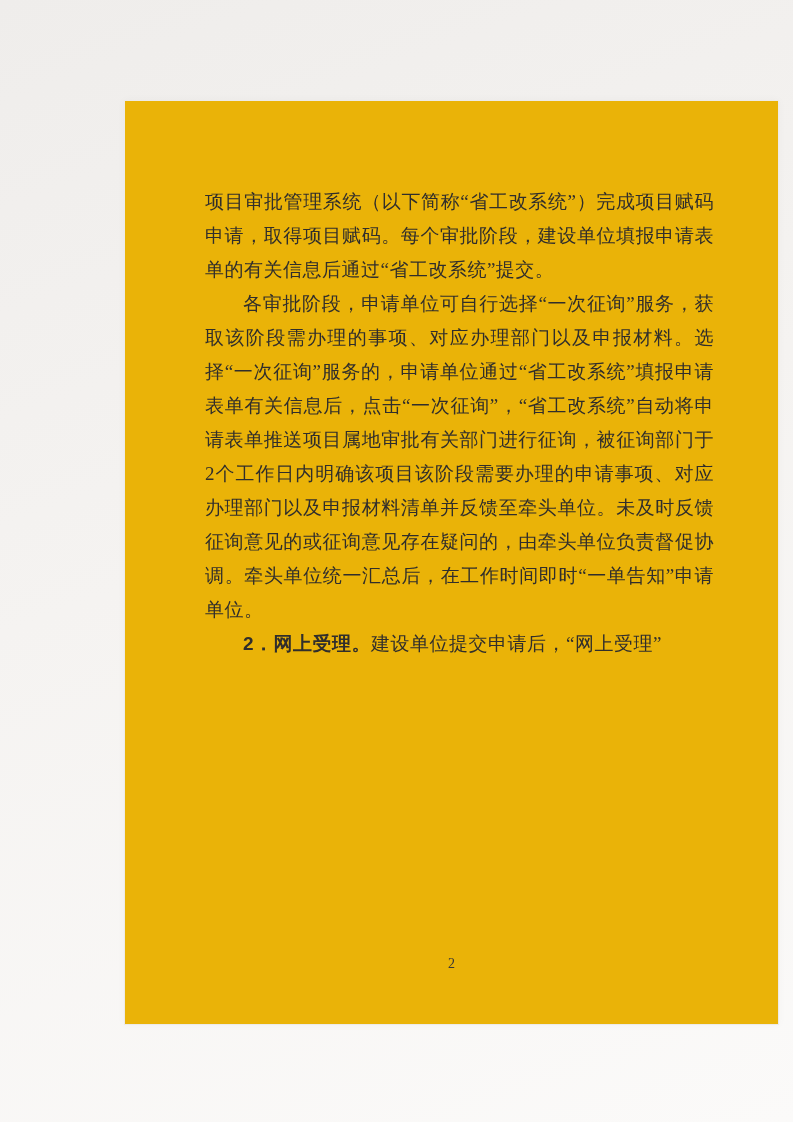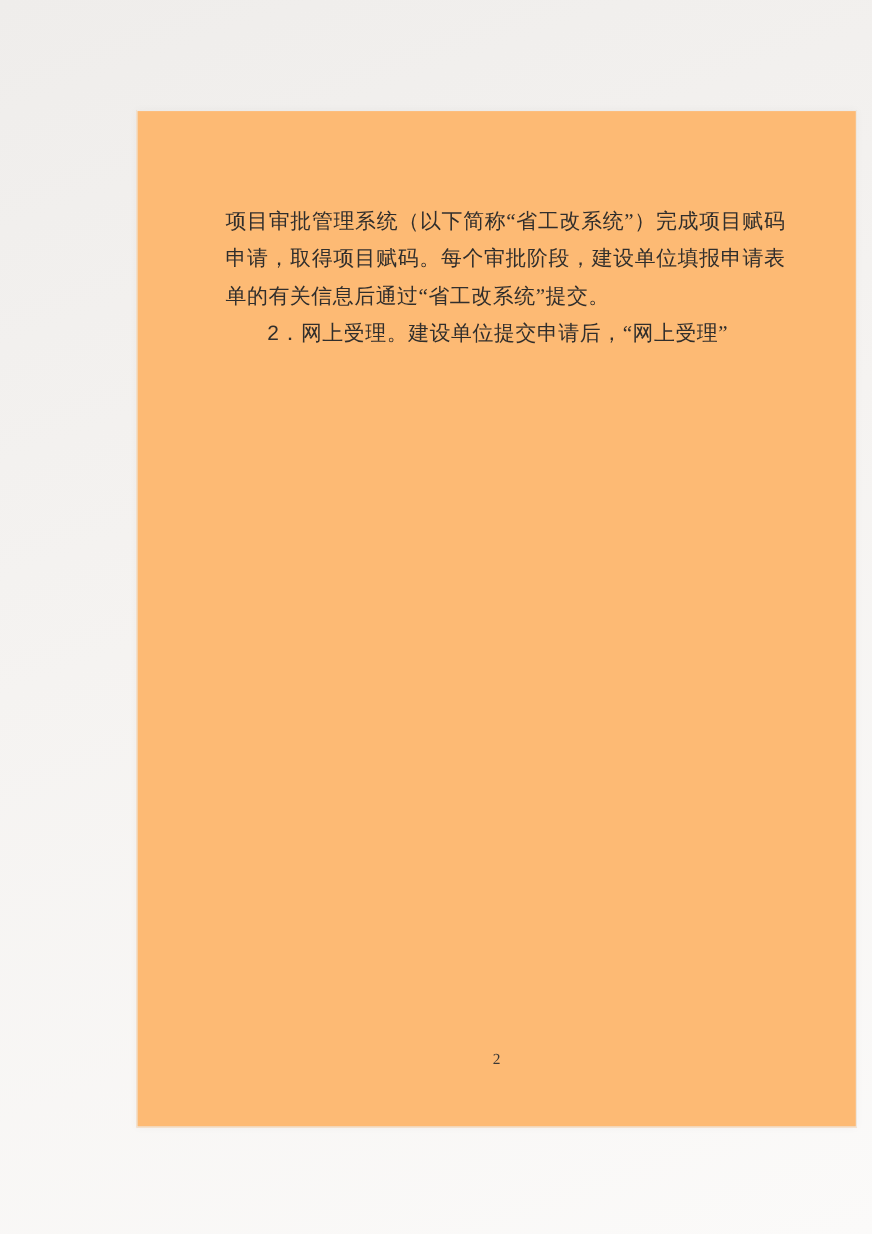--- a/index.html
+++ b/index.html
@@ -13,21 +13,21 @@
     background: linear-gradient(160deg, #efedeb 0%, #f5f3f1 45%, #fbfaf9 100%);
     overflow: hidden;
     font-family: "Liberation Serif", "DejaVu Serif", serif;
   }
   .page {
     position: absolute;
     left: 124px;
     top: 100px;
     width: 655px;
     height: 925px;
-    background: #fdba74;
+    background: #eab308;
     border: 1px solid #edebe8;
     box-shadow: 0 0 8px rgba(0,0,0,0.03);
     box-sizing: border-box;
   }
   .text-block {
     position: absolute;
     left: 80px;
     top: 84px;
     width: 509px;
   }
@@ -40,37 +40,38 @@
     color: #302e2c;
     text-align: justify;
     text-justify: inter-ideograph;
     word-break: break-all;
     font-family: "Liberation Serif", "DejaVu Serif", serif;
   }
   p.para.indent {
     text-indent: 2em;
   }
   .lead-bold {
-    font-weight: 400;
+    font-weight: 700;
     font-family: "Liberation Sans", "DejaVu Sans", sans-serif;
   }
   .page-number {
     position: absolute;
     left: 0;
     top: 855px;
     width: 100%;
     text-align: center;
     font-size: 14px;
     line-height: 16px;
     color: #3a3836;
     font-family: "Liberation Serif", "DejaVu Serif", serif;
   }
 </style>
 </head>
 <body>
 
 <div class="page">
   <div class="text-block">
     <p class="para">项目审批管理系统（以下简称“省工改系统”）完成项目赋码申请，取得项目赋码。每个审批阶段，建设单位填报申请表单的有关信息后通过“省工改系统”提交。</p>
+    <p class="para indent">各审批阶段，申请单位可自行选择“一次征询”服务，获取该阶段需办理的事项、对应办理部门以及申报材料。选择“一次征询”服务的，申请单位通过“省工改系统”填报申请表单有关信息后，点击“一次征询”，“省工改系统”自动将申请表单推送项目属地审批有关部门进行征询，被征询部门于2个工作日内明确该项目该阶段需要办理的申请事项、对应办理部门以及申报材料清单并反馈至牵头单位。未及时反馈征询意见的或征询意见存在疑问的，由牵头单位负责督促协调。牵头单位统一汇总后，在工作时间即时“一单告知”申请单位。</p>
     <p class="para indent"><span class="lead-bold">2．网上受理。</span><span>建设单位提交申请后，“网上受理”</span></p>
   </div>
   <div class="page-number">2</div>
 </div>
 
 </body></html>

